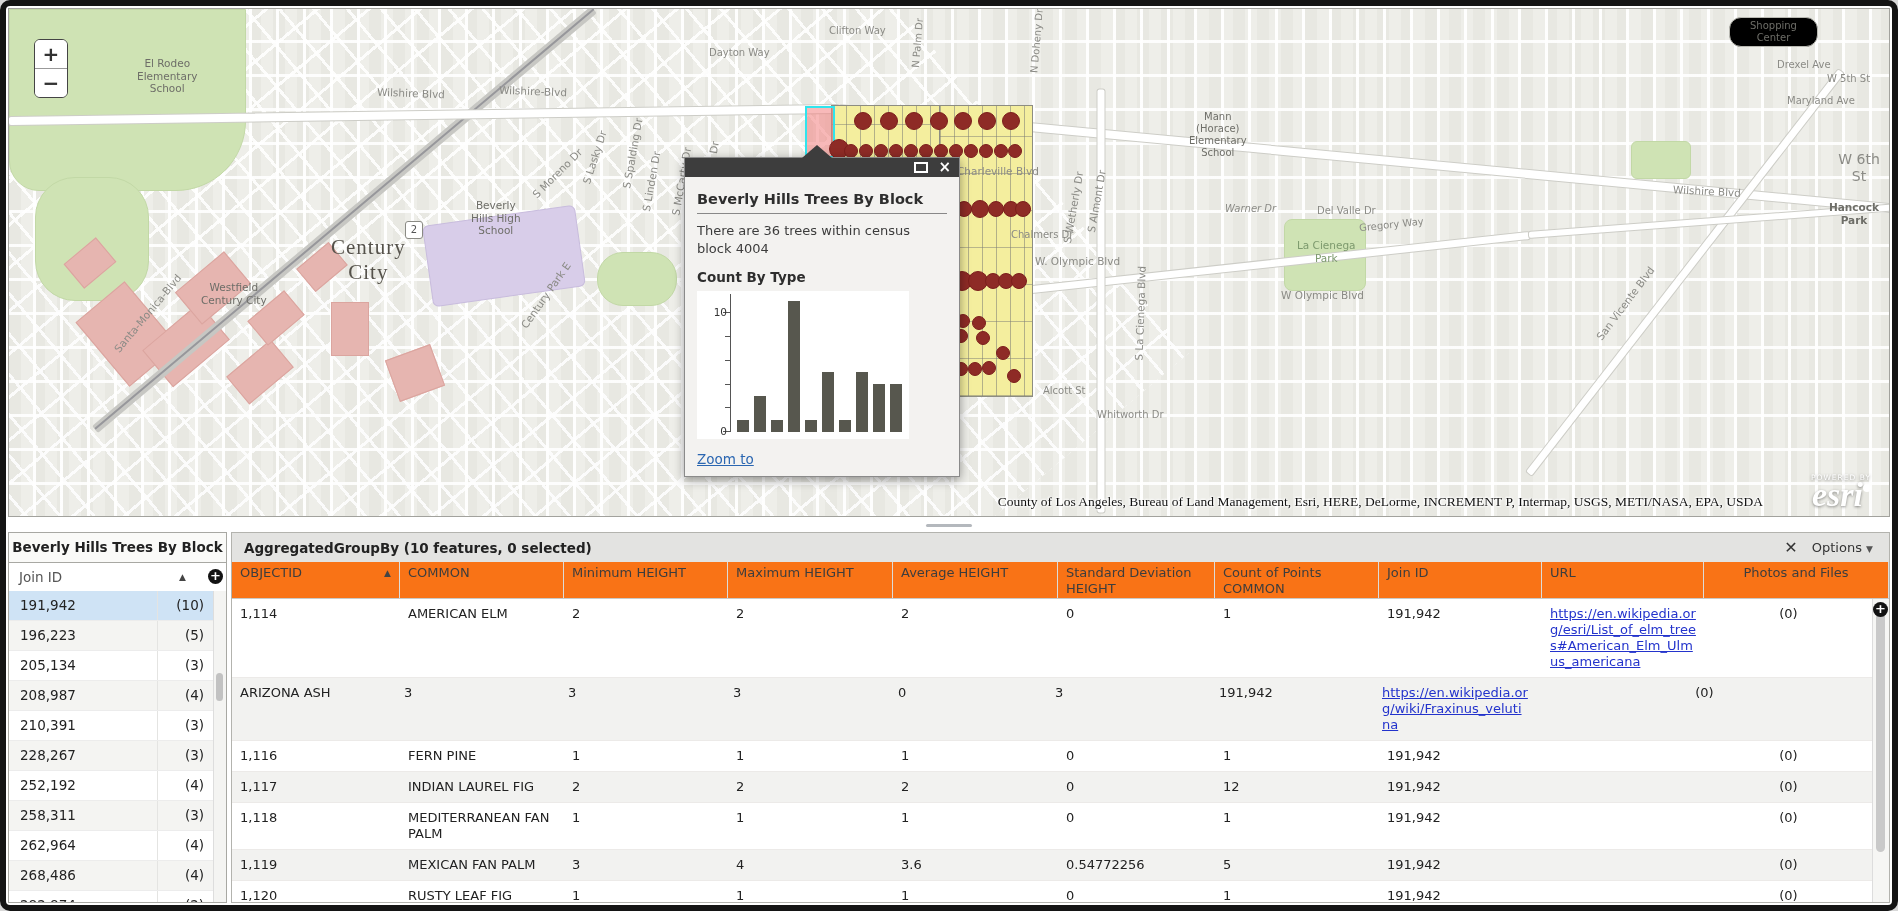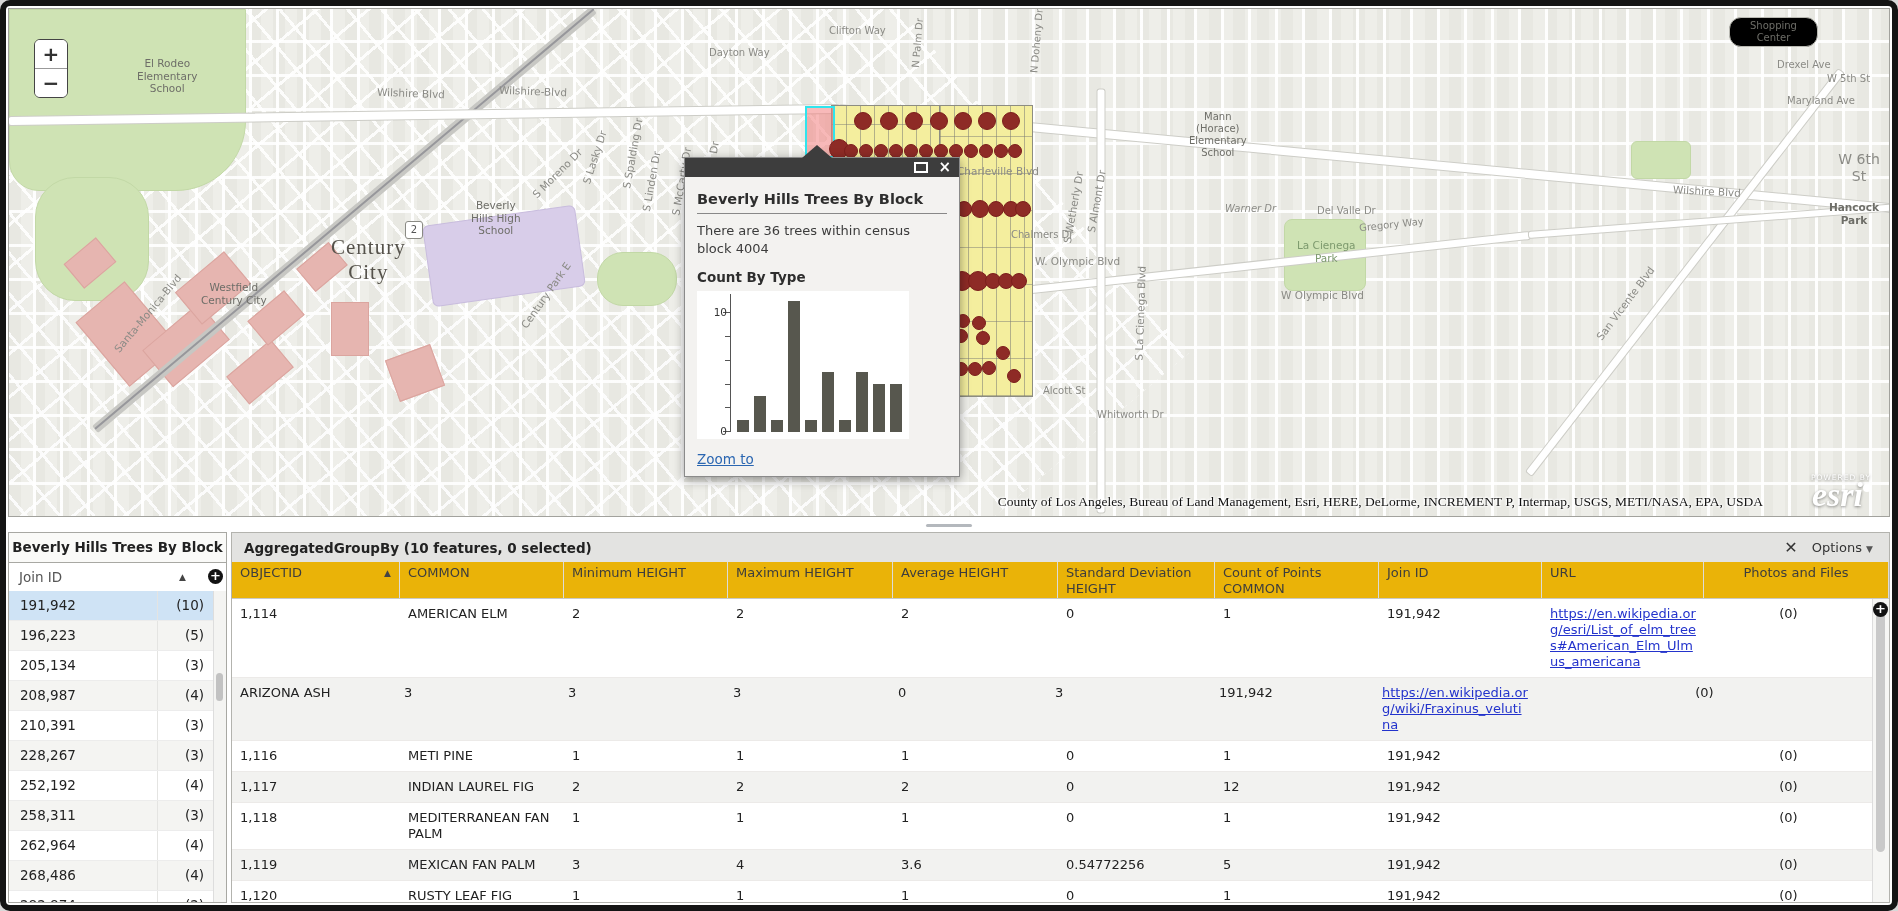--- a/index.html
+++ b/index.html
@@ -76,21 +76,21 @@
   .lp-row .cnt{width:46px;text-align:right;padding-right:10px;border-left:1px solid #e4e4e2;}
   .lp-scroll{position:absolute;right:0;top:58px;bottom:0;width:12px;background:#f4f4f2;border-left:1px solid #ddd;}
   .lp-scroll .thumb{position:absolute;left:2px;width:7px;top:82px;height:28px;background:#c2c2c2;border-radius:4px;}
   .tablepanel{position:relative;flex:1;box-sizing:border-box;border:1px solid #b3b3ae;overflow:hidden;background:#fff;}
   .tp-titlebar{height:29px;background:#e3e3e1;border-bottom:1px solid #c6c6c3;display:flex;align-items:center;}
   .tp-title{font-weight:bold;font-size:13.5px;color:#222;padding-left:12px;flex:1;}
   .tp-close{font-size:16px;color:#333;cursor:pointer;padding:0 14px;}
   .tp-options{font-size:13px;color:#333;cursor:pointer;padding-right:16px;}
   .tp-options .caret{font-size:9px;color:#555;}
   .tp-grid{position:absolute;left:0;right:0;top:29px;bottom:0;}
-  .tp-headrow{display:flex;height:37px;background:#eab308;border-bottom:1px solid #c9c9c6;box-sizing:border-box;justify-content:space-between;}
+  .tp-headrow{display:flex;height:37px;background:#f97316;border-bottom:1px solid #c9c9c6;box-sizing:border-box;justify-content:space-between;}
   .tp-hcell{box-sizing:border-box;padding:3px 8px;font-size:13px;color:#3d3d3d;border-right:1px solid #dcdcd9;line-height:1.25;position:relative;cursor:pointer;}
   .tp-hcell .sort{position:absolute;right:8px;top:6px;font-size:9px;color:#444;}
   .tp-hcell.italic{text-align:center;}
   .tp-body{position:absolute;left:0;right:16px;top:37px;bottom:0;overflow:hidden;}
   .tp-row{display:flex;border-bottom:1px solid #eceae8;cursor:pointer;}
   .tp-row:nth-child(even){background:#f2f2f0;}
   .tp-cell{box-sizing:border-box;padding:7px 8px;font-size:13px;color:#222;line-height:16px;min-height:29px;}
   .tp-cell a{color:#2333cc;word-break:break-all;text-decoration:underline;}
   .tp-cell.center{text-align:center;}
   .tp-vscroll{position:absolute;right:0;top:37px;bottom:0;width:16px;background:#f6f6f4;border-left:1px solid #ddd;}
@@ -386,21 +386,21 @@
               <div class="tp-cell" style="width: 165px; flex: 0 0 auto;">3</div>
               <div class="tp-cell" style="width: 165px; flex: 0 0 auto;">3</div>
               <div class="tp-cell" style="width: 157px; flex: 0 0 auto;">0</div>
               <div class="tp-cell" style="width: 164px; flex: 0 0 auto;">3</div>
               <div class="tp-cell" style="width: 163px; flex: 0 0 auto;">191,942</div>
               <div class="tp-cell" style="width: 162px; flex: 0 0 auto;"><a href="#">https://en.wikipedia.org/wiki/Fraxinus_velutina</a></div>
               <div class="tp-cell center" style="width: 160px; flex: 1 1 0%;">(0)</div>
             </div>
             <div class="tp-row">
               <div class="tp-cell" style="width: 168px; flex: 0 0 auto;">1,116</div>
-              <div class="tp-cell" style="width: 164px; flex: 0 0 auto;">METI PINE</div>
+              <div class="tp-cell" style="width: 164px; flex: 0 0 auto;">FERN PINE</div>
               <div class="tp-cell" style="width: 164px; flex: 0 0 auto;">1</div>
               <div class="tp-cell" style="width: 165px; flex: 0 0 auto;">1</div>
               <div class="tp-cell" style="width: 165px; flex: 0 0 auto;">1</div>
               <div class="tp-cell" style="width: 157px; flex: 0 0 auto;">0</div>
               <div class="tp-cell" style="width: 164px; flex: 0 0 auto;">1</div>
               <div class="tp-cell" style="width: 163px; flex: 0 0 auto;">191,942</div>
               <div class="tp-cell" style="width: 162px; flex: 0 0 auto;"></div>
               <div class="tp-cell center" style="width: 160px; flex: 1 1 0%;">(0)</div>
             </div>
             <div class="tp-row">

